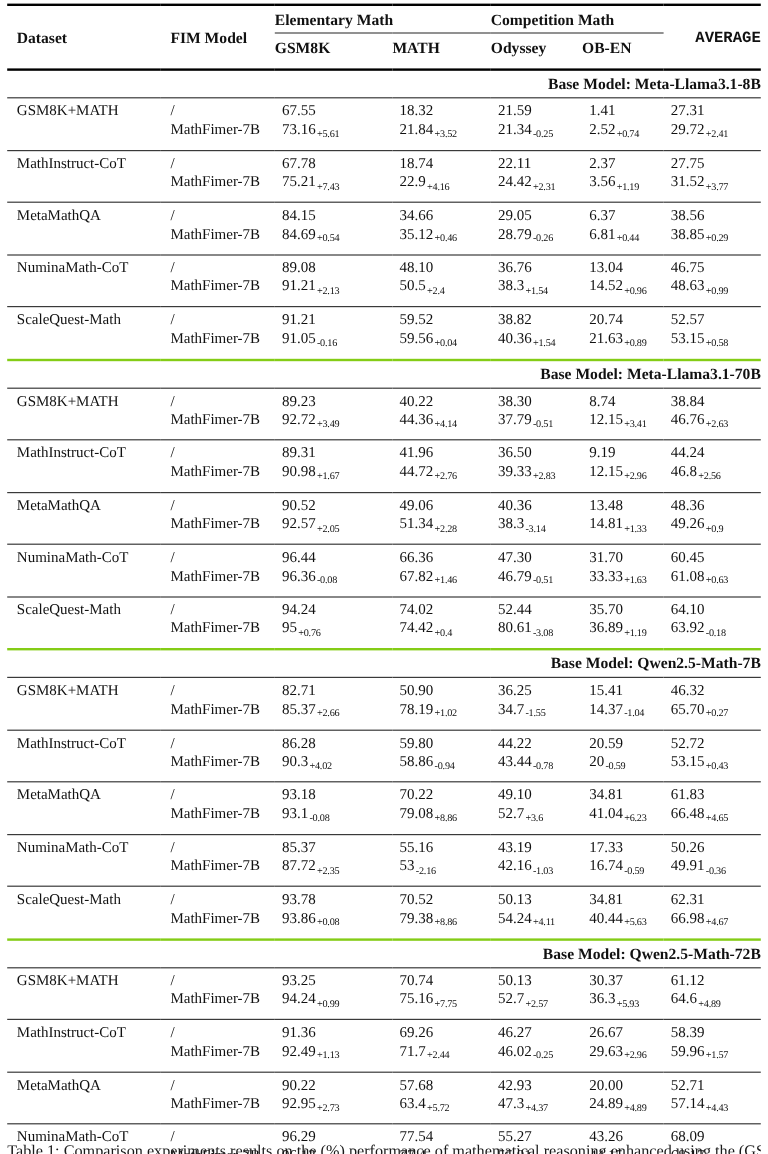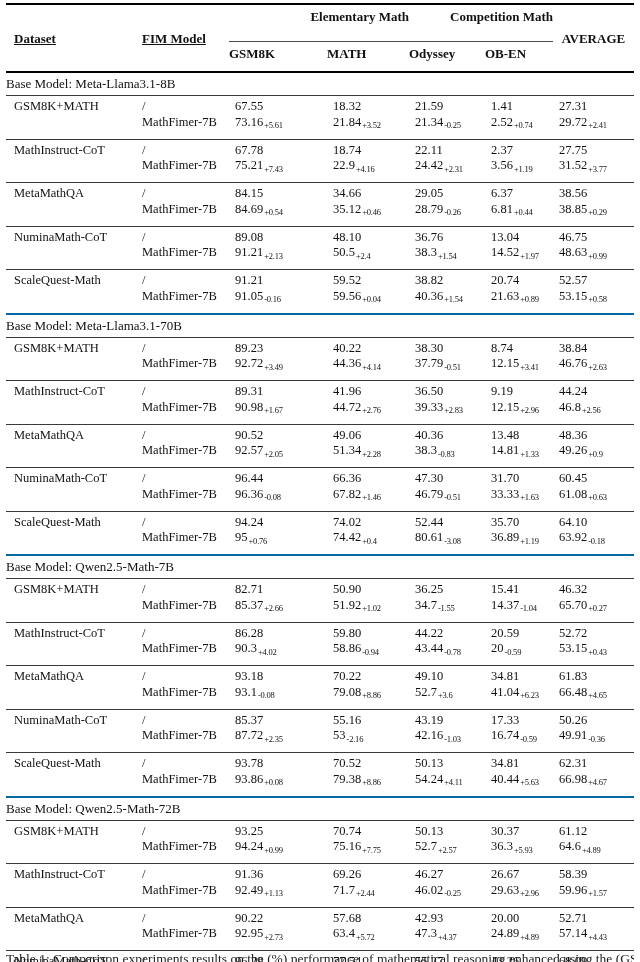--- a/index.html
+++ b/index.html
@@ -25,53 +25,53 @@
     font-weight: bold;
     font-size: 13px;
     line-height: 15px;
     padding: 2px 0;
   }
   th.side {
     text-align: left;
     padding-left: 8px;
     vertical-align: middle;
     border-bottom: 2.2px solid #000;
-    text-decoration: underline;
   }
   th.avg {
-    text-align: center;
+    text-align: right;
     vertical-align: middle;
     border-bottom: 2.2px solid #000;
+    font-family: Liberation Mono, monospace;
   }
   th.group {
-    text-align: right;
+    text-align: left;
     padding-top: 4px;
-    padding-bottom: 17px;
+    padding-bottom: 3px;
     border-bottom: 1.4px solid #4a4a4a;
   }
   th.sub {
     text-align: left;
     padding-top: 4px;
     padding-bottom: 10px;
     border-bottom: 2.2px solid #000;
   }
 
   td {
     font-size: 12.5px;
     line-height: 15.5px;
     vertical-align: top;
     padding: 0;
   }
   td.section {
-    text-align: left;
-    font-weight: normal;
+    text-align: right;
+    font-weight: bold;
     font-size: 13px;
     line-height: 15px;
     padding: 3px 0 4px 0;
-    border-top: 2px solid #0369a1;
+    border-top: 2px solid #84cc16;
     border-bottom: 1.4px solid #3a3a3a;
   }
   tr.r1 td { border-top: 1.4px solid #3a3a3a; padding-top: 3px; }
   tr.r2 td { padding-bottom: 5px; }
   td.ds, td.fm { text-align: left; padding-left: 8px; }
   td.num { text-align: left; padding-left: 6px; white-space: nowrap; }
   .delta {
     font-size: 8.5px;
     vertical-align: -2.5px;
     margin-left: 1px;
@@ -185,21 +185,21 @@
           <td class="num"><span>36.76</span></td>
           <td class="num"><span>13.04</span></td>
           <td class="num"><span>46.75</span></td>
         </tr>
         <tr class="r2">
           <td class="ds"></td>
           <td class="fm">MathFimer-7B</td>
           <td class="num"><span>91.21</span><span class="delta">+2.13</span></td>
           <td class="num"><span>50.5</span><span class="delta">+2.4</span></td>
           <td class="num"><span>38.3</span><span class="delta">+1.54</span></td>
-          <td class="num"><span>14.52</span><span class="delta">+1.97</span></td>
+          <td class="num"><span>14.52</span><span class="delta">+0.96</span></td>
           <td class="num"><span>48.63</span><span class="delta">+0.99</span></td>
         </tr>
         <tr class="r1">
           <td class="ds">ScaleQuest-Math</td>
           <td class="fm">/</td>
           <td class="num"><span>91.21</span></td>
           <td class="num"><span>59.52</span></td>
           <td class="num"><span>38.82</span></td>
           <td class="num"><span>20.74</span></td>
           <td class="num"><span>52.57</span></td>
@@ -259,21 +259,21 @@
           <td class="num"><span>49.06</span></td>
           <td class="num"><span>40.36</span></td>
           <td class="num"><span>13.48</span></td>
           <td class="num"><span>48.36</span></td>
         </tr>
         <tr class="r2">
           <td class="ds"></td>
           <td class="fm">MathFimer-7B</td>
           <td class="num"><span>92.57</span><span class="delta">+2.05</span></td>
           <td class="num"><span>51.34</span><span class="delta">+2.28</span></td>
-          <td class="num"><span>38.3</span><span class="delta">-0.83</span></td>
+          <td class="num"><span>38.3</span><span class="delta">-3.14</span></td>
           <td class="num"><span>14.81</span><span class="delta">+1.33</span></td>
           <td class="num"><span>49.26</span><span class="delta">+0.9</span></td>
         </tr>
         <tr class="r1">
           <td class="ds">NuminaMath-CoT</td>
           <td class="fm">/</td>
           <td class="num"><span>96.44</span></td>
           <td class="num"><span>66.36</span></td>
           <td class="num"><span>47.30</span></td>
           <td class="num"><span>31.70</span></td>
@@ -315,21 +315,21 @@
           <td class="num"><span>82.71</span></td>
           <td class="num"><span>50.90</span></td>
           <td class="num"><span>36.25</span></td>
           <td class="num"><span>15.41</span></td>
           <td class="num"><span>46.32</span></td>
         </tr>
         <tr class="r2">
           <td class="ds"></td>
           <td class="fm">MathFimer-7B</td>
           <td class="num"><span>85.37</span><span class="delta">+2.66</span></td>
-          <td class="num"><span>51.92</span><span class="delta">+1.02</span></td>
+          <td class="num"><span>78.19</span><span class="delta">+1.02</span></td>
           <td class="num"><span>34.7</span><span class="delta">-1.55</span></td>
           <td class="num"><span>14.37</span><span class="delta">-1.04</span></td>
           <td class="num"><span>65.70</span><span class="delta">+0.27</span></td>
         </tr>
         <tr class="r1">
           <td class="ds">MathInstruct-CoT</td>
           <td class="fm">/</td>
           <td class="num"><span>86.28</span></td>
           <td class="num"><span>59.80</span></td>
           <td class="num"><span>44.22</span></td>

